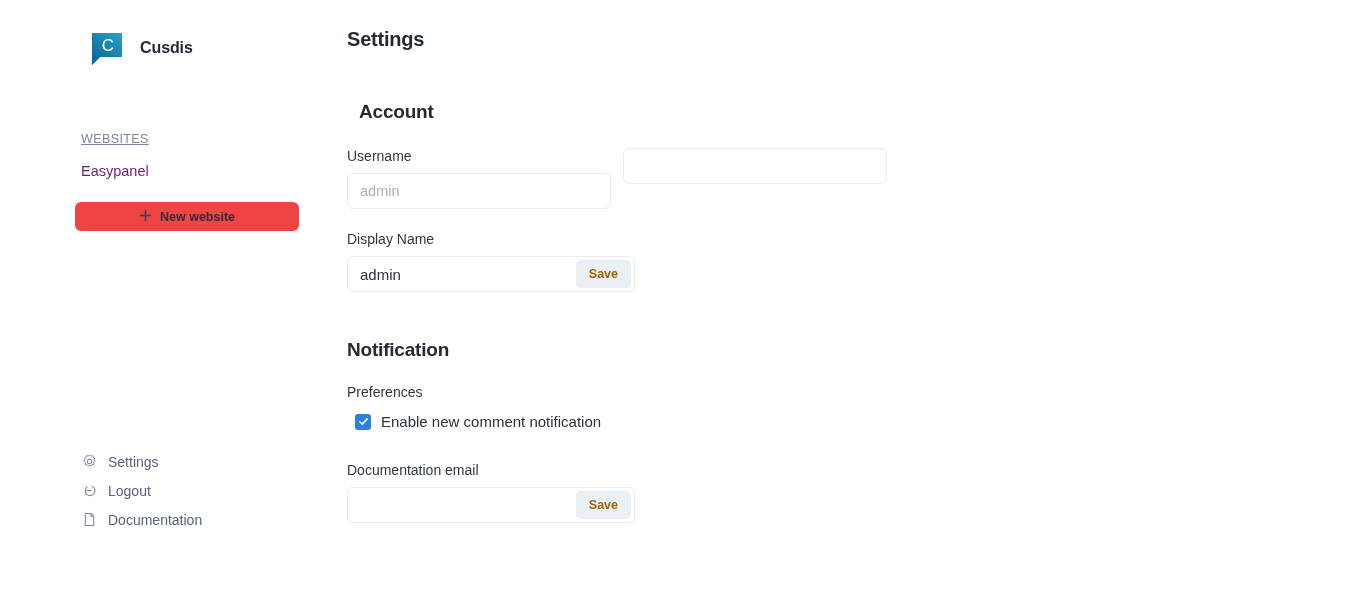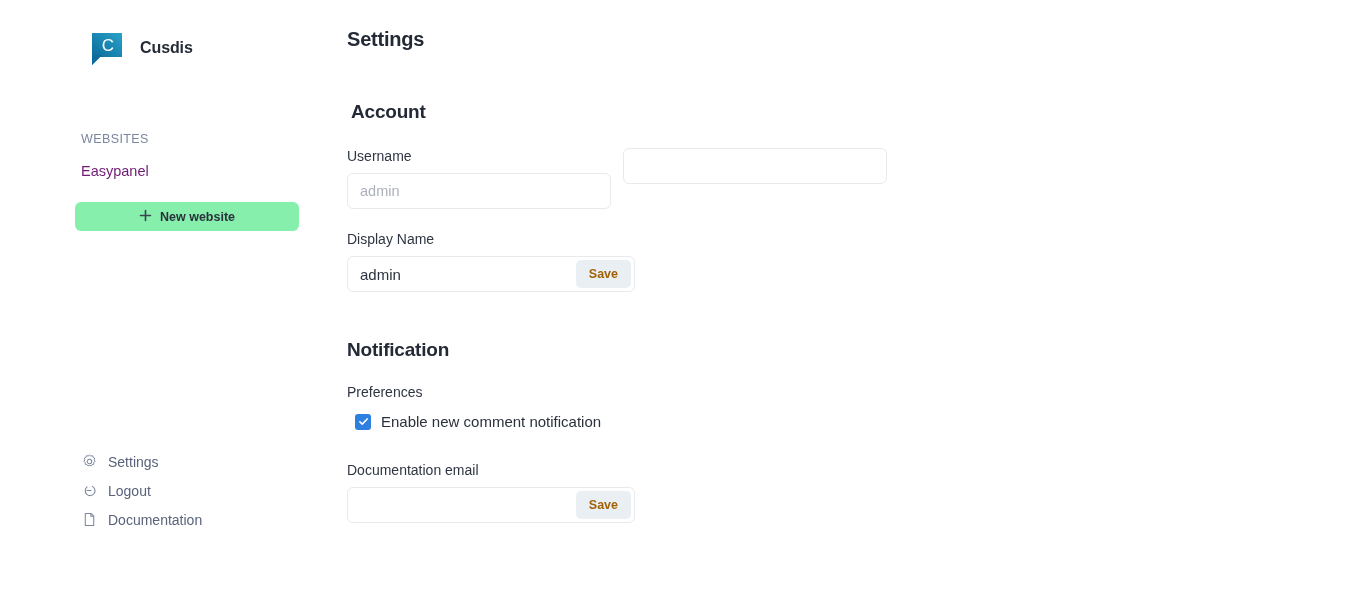--- a/index.html
+++ b/index.html
@@ -50,38 +50,39 @@
     letter-spacing: -0.1px;
   }
 
   .section-label {
     margin-top: 61px;
     padding-left: 81px;
     font-size: 12.5px;
     letter-spacing: 0.4px;
     color: #7b869c;
     font-weight: normal;
+    text-decoration: underline;
   }
 
   .site-list { margin-top: 12px; }
   .site-item {
     padding-left: 81px;
     height: 26px;
     display: flex;
     align-items: center;
     font-size: 14.5px;
     color: #701a75;
     cursor: pointer;
   }
 
   .new-website-btn {
     margin: 18px 0 0 75px;
     width: 224px;
     height: 29px;
-    background: #86efac;
+    background: #ef4444;
     border: none;
     border-radius: 6px;
     display: flex;
     align-items: center;
     justify-content: center;
     gap: 8px;
     font-size: 12.5px;
     font-weight: bold;
     color: #2b313d;
     font-family: "Liberation Sans", sans-serif;
@@ -299,21 +300,21 @@
       </div>
 
     </div>
   </aside>
 
   <main class="main">
     <div class="main-inner">
 
       <h1 class="page-title" style="margin-left:0;">Settings</h1>
 
-      <h2 class="section-heading" style="margin-left:4px; margin-top:50px;">Account</h2>
+      <h2 class="section-heading" style="margin-left:12px; margin-top:50px;">Account</h2>
 
       <div class="row" style="margin-left:0; margin-top:25px;">
         <div class="field-group">
           <label class="field-label">Username</label>
           <input class="text-input" type="text" placeholder="admin" style="">
         </div>
         <div class="field-group">
           <input class="text-input" type="text" placeholder="" style="">
         </div>
       </div>

